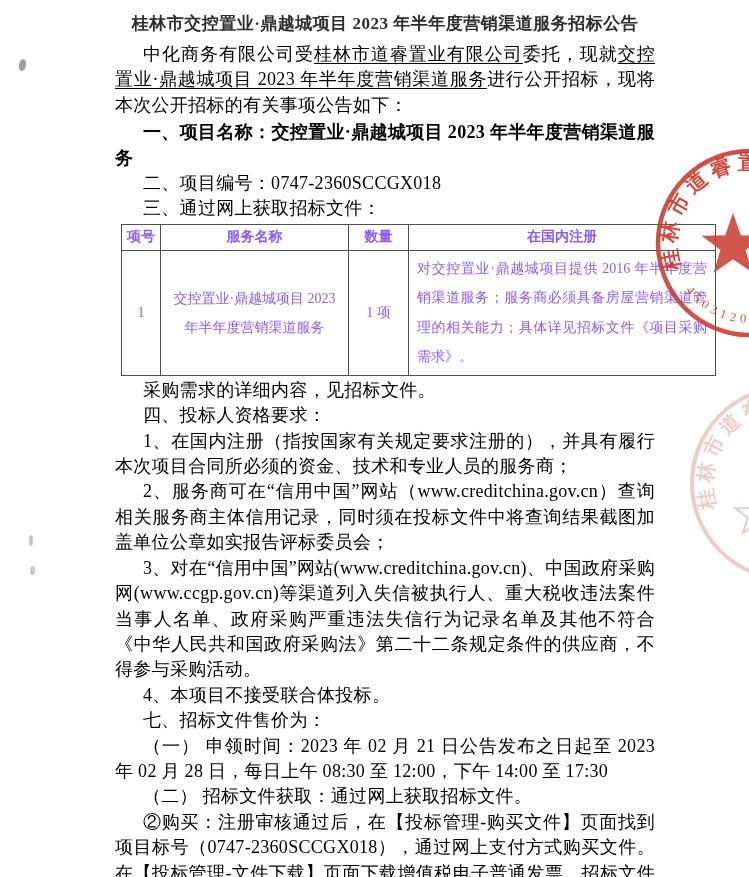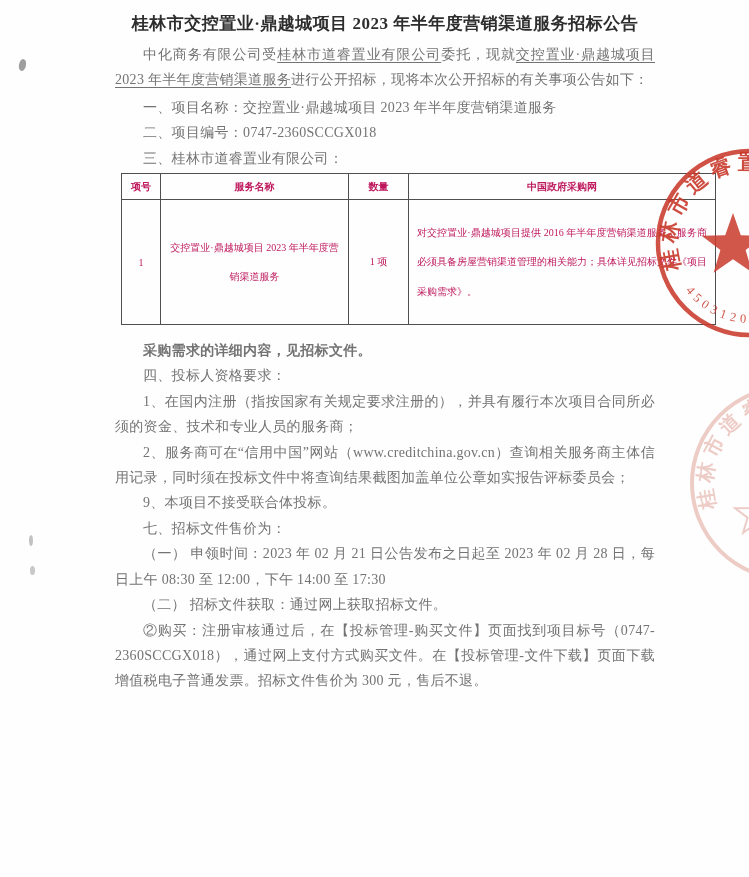--- a/index.html
+++ b/index.html
@@ -9,31 +9,31 @@
     font-family:"Liberation Serif","DejaVu Serif",serif;
     color:#3d3d3d;
     padding-left:24px;
   }
   .doc { position:absolute; left:115px; top:0; width:540px; }
   .title {
     margin:12px 0 6px; font-size:17px; line-height:24px; font-weight:700;
     text-align:center; letter-spacing:.5px; color:#2d2d2d; text-indent:0;
   }
   .para {
-    margin:0; font-size:14px; line-height:25.4px; letter-spacing:.3px;
-    text-align:justify; text-indent:28px; color:#737373;
+    margin:0; font-size:18px; line-height:25.4px; letter-spacing:.3px;
+    text-align:justify; text-indent:28px; color:#000000;
   }
-  .para.tight { margin-top:2px; }
-  .para.note  { margin-top:13px;font-weight:bold; }
+  .para.tight { margin-top:2px;font-weight:bold; }
+  .para.note  { margin-top:2px; }
   .u { text-decoration:underline; text-underline-offset:3px; text-decoration-thickness:1px; }
   table.tbl {
     border-collapse:collapse; table-layout:fixed;
     width:594px; margin:2px 0 2px 6px; background:transparent;
   }
-  .tbl th, .tbl td { border:1.4px solid #4f4f4f; font-size:10px; color:#be185d; overflow:hidden;margin-left:42px; }
+  .tbl th, .tbl td { border:1.4px solid #4f4f4f; font-size:14px; color:#8b5cf6; overflow:hidden;margin-left:42px; }
   .tbl th { height:25px; font-weight:700; text-align:center; padding:0 2px; }
   .tbl td { height:120px; vertical-align:middle; }
   .tbl td.c   { text-align:center; }
   .tbl td.svc { text-align:center; line-height:29px; padding:0 9px; }
   .tbl td.dsc { text-align:justify; line-height:29.5px; padding:2px 8px; vertical-align:middle; }
   .seal { position:absolute; pointer-events:none; }
   .seal-faint { filter:blur(.6px); opacity:.42; }
   .smudge { position:absolute; border-radius:50%; }
   #sm1 { left:19px; top:59px;  width:7px; height:12px; background:#7d7d7d; opacity:.75; transform:rotate(12deg); }
   #sm2 { left:29px; top:535px; width:4px; height:11px; background:#9a9a9a; opacity:.6; }
@@ -45,50 +45,51 @@
 <div class="page">
 
   <div class="doc">
 
     <h1 class="title">桂林市交控置业·鼎越城项目 2023 年半年度营销渠道服务招标公告</h1>
 
     <p class="para"><span>中化商务有限公司受</span><span class="u">桂林市道睿置业有限公司</span><span>委托，现就</span><span class="u">交控置业·鼎越城项目 2023 年半年度营销渠道服务</span><span>进行公开招标，现将本次公开招标的有关事项公告如下：</span></p>
 
     <p class="para tight">一、项目名称：交控置业·鼎越城项目 2023 年半年度营销渠道服务</p>
     <p class="para">二、项目编号：0747-2360SCCGX018</p>
-    <p class="para">三、桂林市道睿置业有限公司：</p>
+    <p class="para">三、通过网上获取招标文件：</p>
 
     <table class="tbl">
       <colgroup>
         <col style="width:39px">
           <col style="width:188px">
           <col style="width:60px">
           <col style="width:307px">
       </colgroup>
       <tbody>
         <tr>
           <th>项号</th>
           <th>服务名称</th>
           <th>数量</th>
-          <th>中国政府采购网</th>
+          <th>在国内注册</th>
         </tr>
         <tr>
           <td class="c">1</td>
           <td class="svc">交控置业·鼎越城项目 2023 年半年度营销渠道服务</td>
           <td class="c">1 项</td>
           <td class="dsc">对交控置业·鼎越城项目提供 2016 年半年度营销渠道服务；服务商必须具备房屋营销渠道管理的相关能力；具体详见招标文件《项目采购需求》。</td>
         </tr>
       </tbody>
     </table>
 
     <p class="para note">采购需求的详细内容，见招标文件。</p>
     <p class="para">四、投标人资格要求：</p>
     <p class="para">1、在国内注册（指按国家有关规定要求注册的），并具有履行本次项目合同所必须的资金、技术和专业人员的服务商；</p>
     <p class="para">2、服务商可在“信用中国”网站（www.creditchina.gov.cn）查询相关服务商主体信用记录，同时须在投标文件中将查询结果截图加盖单位公章如实报告评标委员会；</p>
-    <p class="para">9、本项目不接受联合体投标。</p>
+    <p class="para">3、对在“信用中国”网站(www.creditchina.gov.cn)、中国政府采购网(www.ccgp.gov.cn)等渠道列入失信被执行人、重大税收违法案件当事人名单、政府采购严重违法失信行为记录名单及其他不符合《中华人民共和国政府采购法》第二十二条规定条件的供应商，不得参与采购活动。</p>
+    <p class="para">4、本项目不接受联合体投标。</p>
     <p class="para">七、招标文件售价为：</p>
     <p class="para">（一） 申领时间：2023 年 02 月 21 日公告发布之日起至 2023 年 02 月 28 日，每日上午 08:30 至 12:00，下午 14:00 至 17:30</p>
     <p class="para">（二） 招标文件获取：通过网上获取招标文件。</p>
     <p class="para">②购买：注册审核通过后，在【投标管理-购买文件】页面找到项目标号（0747-2360SCCGX018），通过网上支付方式购买文件。在【投标管理-文件下载】页面下载增值税电子普通发票。招标文件售价为 300 元，售后不退。</p>
 
   </div>
 
   <svg class="seal" width="230" height="230" viewBox="0 0 230 230" style="left:645px; top:128px;">
     <defs>
       <path id="arcTop" d="M 37.9 146.3 A 74 74 0 1 1 172.1 146.3" fill="none"></path>

